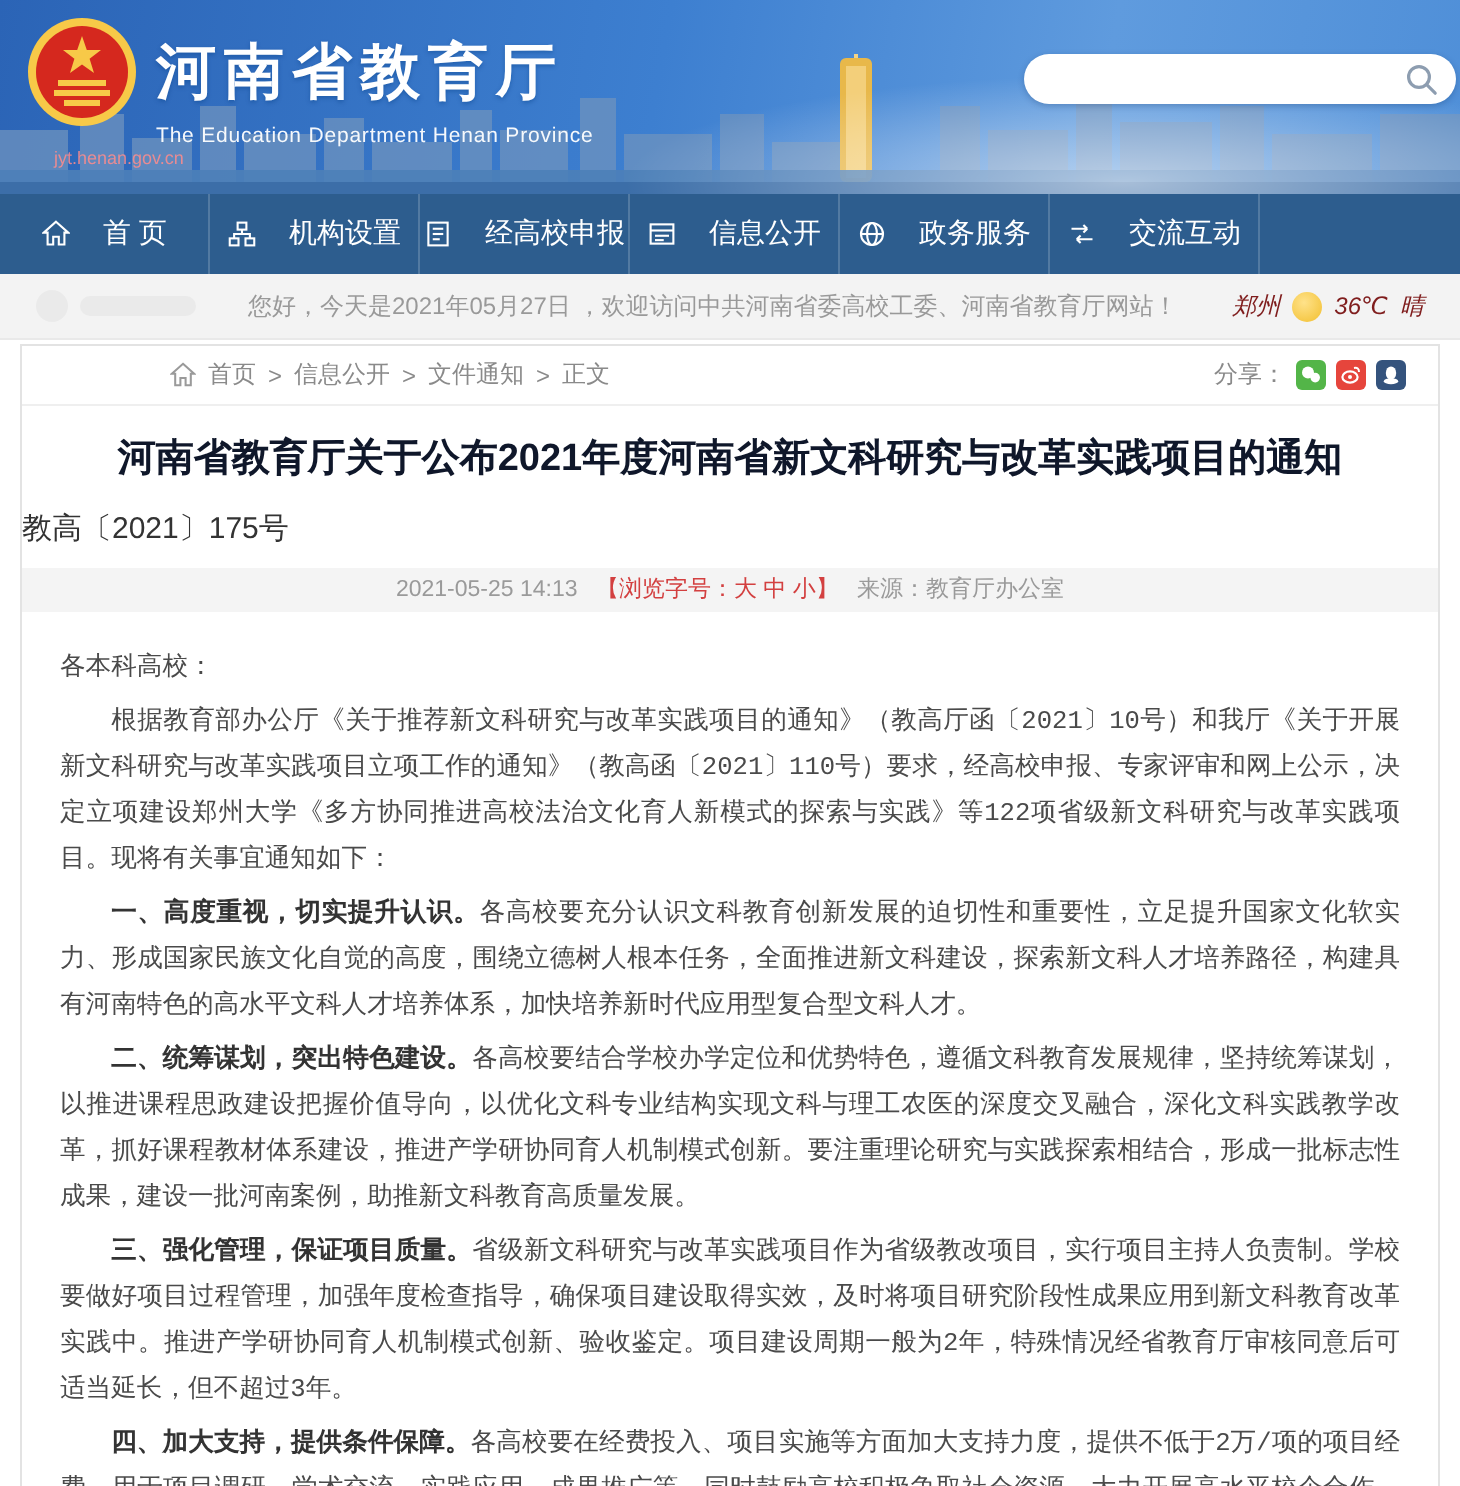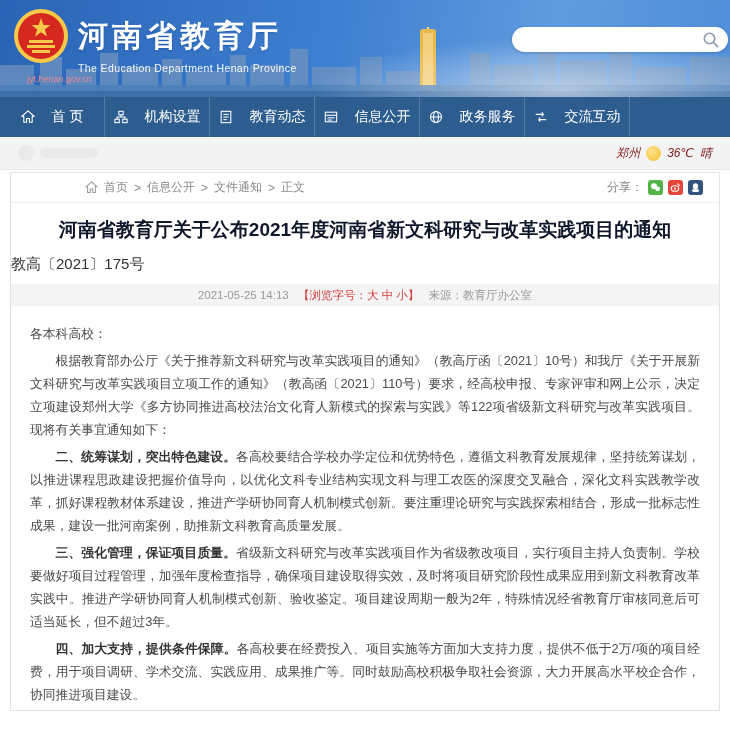--- a/index.html
+++ b/index.html
@@ -53,21 +53,21 @@
     justify-content:center; cursor:pointer; }
   .share-wechat { background:#53b548; } .share-weibo { background:#e6453c; } .share-qq { background:#34537d; }
 
   .art-title { margin:14px 26px 0; text-align:center; font-size:19px; font-weight:bold; color:#0f172a; line-height:1.4; }
   .doc-num { margin-top:11px; text-align:left; font-size:15px; color:#333; }
   .meta-bar { margin-top:10px; height:22px; line-height:22px; background:#f4f4f4;
     text-align:center; font-size:11.5px; color:#9a9a9a; }
   .meta-bar .red { color:#d34040; margin:0 6px; }
 
   .body-text { padding:12px 19px 0; font-size:12.8px; line-height:23px; color:#4a4a4a; text-align:justify; }
-  .body-text p { margin:4px 0; }
+  .body-text p { margin:4px 0;font-family:Liberation Mono, monospace; }
   .para { text-indent:2em; }
   .lead { font-weight:bold; color:#333; }
 </style>
 </head>
 <body>
 
 <div class="banner">
   <svg class="cityscape" viewBox="0 0 730 70" preserveAspectRatio="none">
     <g fill="#6e93bf" opacity="0.75">
       <rect x="0" y="38" width="34" height="26"></rect>
@@ -148,21 +148,21 @@
   </a>
   <a class="nav-item">
     <svg class="nav-ico" viewBox="0 0 16 16">
         <g fill="none" stroke="#fff" stroke-width="1.2">
           <rect x="2.5" y="1.5" width="11" height="13"></rect>
           <line x1="5" y1="5" x2="11" y2="5"></line>
           <line x1="5" y1="8" x2="11" y2="8"></line>
           <line x1="5" y1="11" x2="9" y2="11"></line>
         </g>
       </svg>
-    <span>教育动态</span>
+    <span>经高校申报</span>
   </a>
   <a class="nav-item">
     <svg class="nav-ico" viewBox="0 0 16 16">
         <g fill="none" stroke="#fff" stroke-width="1.2">
           <rect x="1.5" y="2.5" width="13" height="11"></rect>
           <line x1="1.5" y1="6" x2="14.5" y2="6"></line>
           <line x1="4" y1="9" x2="12" y2="9"></line>
           <line x1="4" y1="11.5" x2="9" y2="11.5"></line>
         </g>
       </svg>
@@ -188,20 +188,21 @@
     <span>交流互动</span>
   </a>
   <div class="nav-spacer"></div>
 </div>
 
 <div class="infobar">
   <div class="ghost">
       <i class="g1"></i>
       <i class="g2"></i>
     </div>
+  <span>您好，今天是2021年05月27日 ，欢迎访问中共河南省委高校工委、河南省教育厅网站！</span>
   <div class="weather">
     <span>郑州</span>
     <span class="sun"></span>
     <span>36℃</span>
     <span>晴</span>
   </div>
 </div>
 
 <div class="content">
 
@@ -249,20 +250,23 @@
     <span class="red">【浏览字号：大 中 小】</span>
     <span>来源：教育厅办公室</span>
   </div>
 
   <div class="body-text">
     <p>各本科高校：</p>
     <p class="para">
       <span>根据教育部办公厅《关于推荐新文科研究与改革实践项目的通知》（教高厅函〔2021〕10号）和我厅《关于开展新文科研究与改革实践项目立项工作的通知》（教高函〔2021〕110号）要求，经高校申报、专家评审和网上公示，决定立项建设郑州大学《多方协同推进高校法治文化育人新模式的探索与实践》等122项省级新文科研究与改革实践项目。现将有关事宜通知如下：</span>
     </p>
     <p class="para">
+      <span class="lead">一、高度重视，切实提升认识。</span><span>各高校要充分认识文科教育创新发展的迫切性和重要性，立足提升国家文化软实力、形成国家民族文化自觉的高度，围绕立德树人根本任务，全面推进新文科建设，探索新文科人才培养路径，构建具有河南特色的高水平文科人才培养体系，加快培养新时代应用型复合型文科人才。</span>
+    </p>
+    <p class="para">
       <span class="lead">二、统筹谋划，突出特色建设。</span><span>各高校要结合学校办学定位和优势特色，遵循文科教育发展规律，坚持统筹谋划，以推进课程思政建设把握价值导向，以优化文科专业结构实现文科与理工农医的深度交叉融合，深化文科实践教学改革，抓好课程教材体系建设，推进产学研协同育人机制模式创新。要注重理论研究与实践探索相结合，形成一批标志性成果，建设一批河南案例，助推新文科教育高质量发展。</span>
     </p>
     <p class="para">
       <span class="lead">三、强化管理，保证项目质量。</span><span>省级新文科研究与改革实践项目作为省级教改项目，实行项目主持人负责制。学校要做好项目过程管理，加强年度检查指导，确保项目建设取得实效，及时将项目研究阶段性成果应用到新文科教育改革实践中。推进产学研协同育人机制模式创新、验收鉴定。项目建设周期一般为2年，特殊情况经省教育厅审核同意后可适当延长，但不超过3年。</span>
     </p>
     <p class="para">
       <span class="lead">四、加大支持，提供条件保障。</span><span>各高校要在经费投入、项目实施等方面加大支持力度，提供不低于2万/项的项目经费，用于项目调研、学术交流、实践应用、成果推广等。同时鼓励高校积极争取社会资源，大力开展高水平校企合作，协同推进项目建设。</span>
     </p>
 
   </div>

